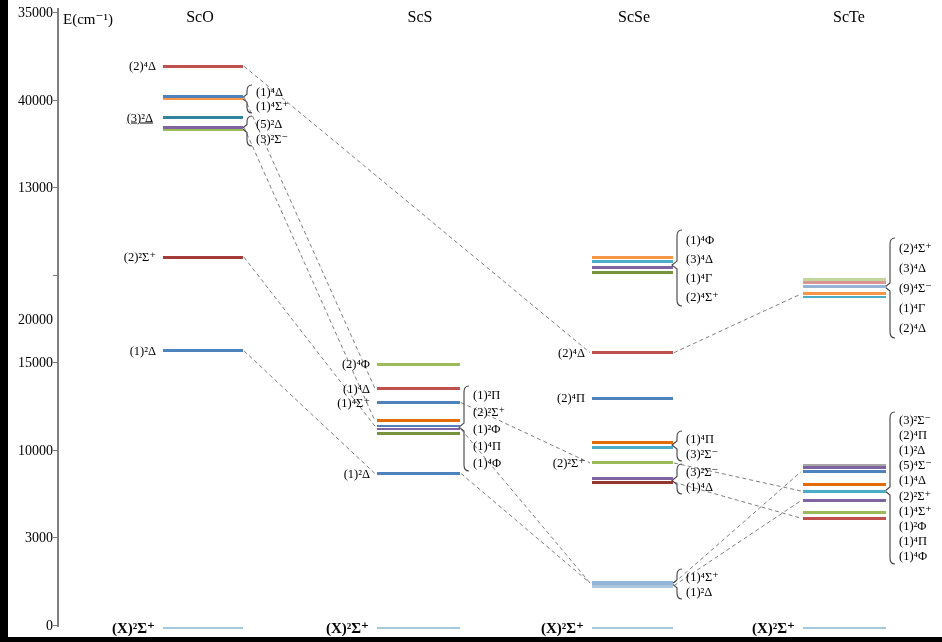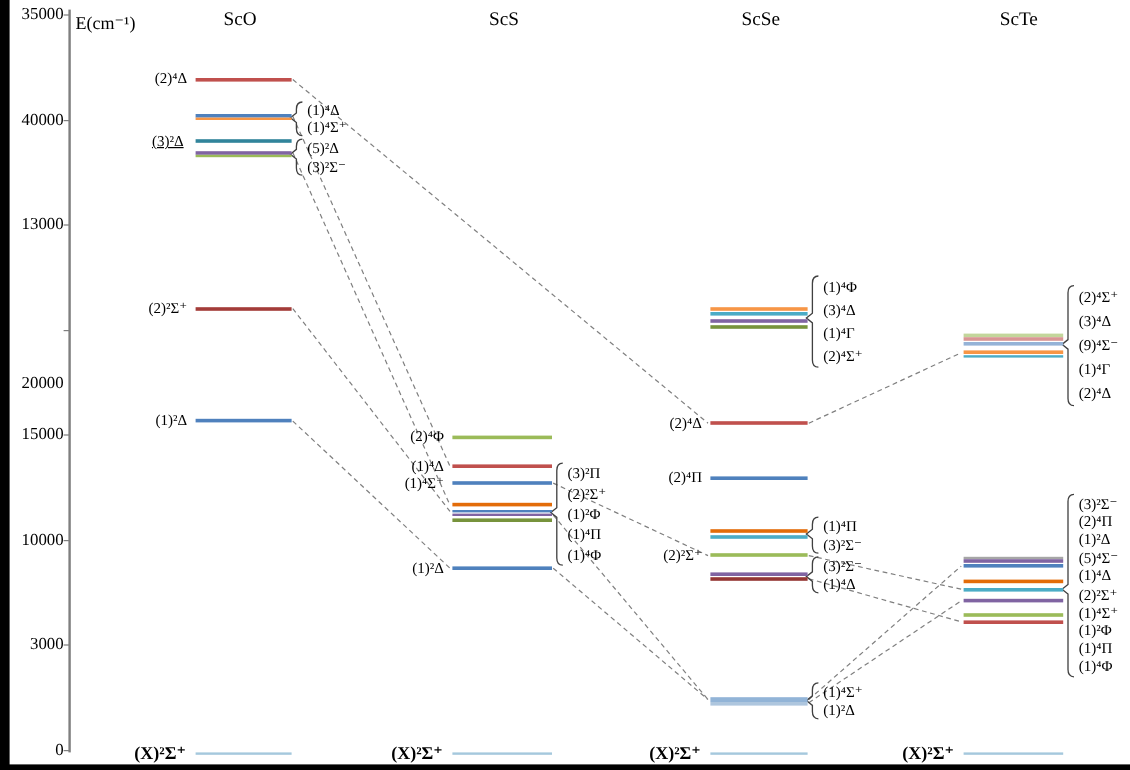--- a/index.html
+++ b/index.html
@@ -93,21 +93,21 @@
     <div class="level-line" style="left: 377px; top: 387.057px; width: 83px; height: 3px; background: rgb(192, 80, 77);"></div>
     <div class="lvl-label" style="left: 370px; top: 388.557px;">(1)⁴Δ</div>
     <div class="level-line" style="left: 377px; top: 401.069px; width: 83px; height: 3px; background: rgb(79, 129, 189);"></div>
     <div class="lvl-label" style="left: 370px; top: 402.569px;">(1)⁴Σ⁺</div>
     <div class="level-line" style="left: 377px; top: 419.459px; width: 83px; height: 3px; background: rgb(227, 108, 9);"></div>
     <div class="level-line" style="left: 377px; top: 425.213px; width: 83px; height: 2px; background: rgb(79, 129, 189);"></div>
     <div class="level-line" style="left: 377px; top: 428.19px; width: 83px; height: 2px; background: rgb(128, 100, 162);"></div>
     <div class="level-line" style="left: 377px; top: 431.719px; width: 83px; height: 3px; background: rgb(119, 147, 60);"></div>
     <div class="level-line" style="left: 377px; top: 472.001px; width: 83px; height: 3px; background: rgb(79, 129, 189);"></div>
     <div class="lvl-label" style="left: 370px; top: 473.501px;">(1)²Δ</div>
-    <div class="br-label" style="left: 473px; top: 394.5px;">(3)²Π</div>
+    <div class="br-label" style="left: 473px; top: 394.5px;">(1)²Π</div>
     <div class="br-label" style="left: 473px; top: 411.5px;">(2)²Σ⁺</div>
     <div class="br-label" style="left: 473px; top: 428.5px;">(1)²Φ</div>
     <div class="br-label" style="left: 473px; top: 445.5px;">(1)⁴Π</div>
     <div class="br-label" style="left: 473px; top: 462.5px;">(1)⁴Φ</div>
     <div class="level-line" style="left: 377px; top: 627px; width: 83px; height: 2px; background: rgb(165, 200, 221);"></div>
     <div class="ground-label" style="left: 369px; top: 628px;">(X)²Σ⁺</div>
     <div class="col-header" style="left: 634px; top: 8px;">ScSe</div>
     <div class="level-line" style="left: 592px; top: 255.7px; width: 81px; height: 3px; background: rgb(247, 150, 70);"></div>
     <div class="level-line" style="left: 592px; top: 260.079px; width: 81px; height: 3px; background: rgb(75, 172, 198);"></div>
     <div class="level-line" style="left: 592px; top: 266.209px; width: 81px; height: 3px; background: rgb(128, 100, 162);"></div>

